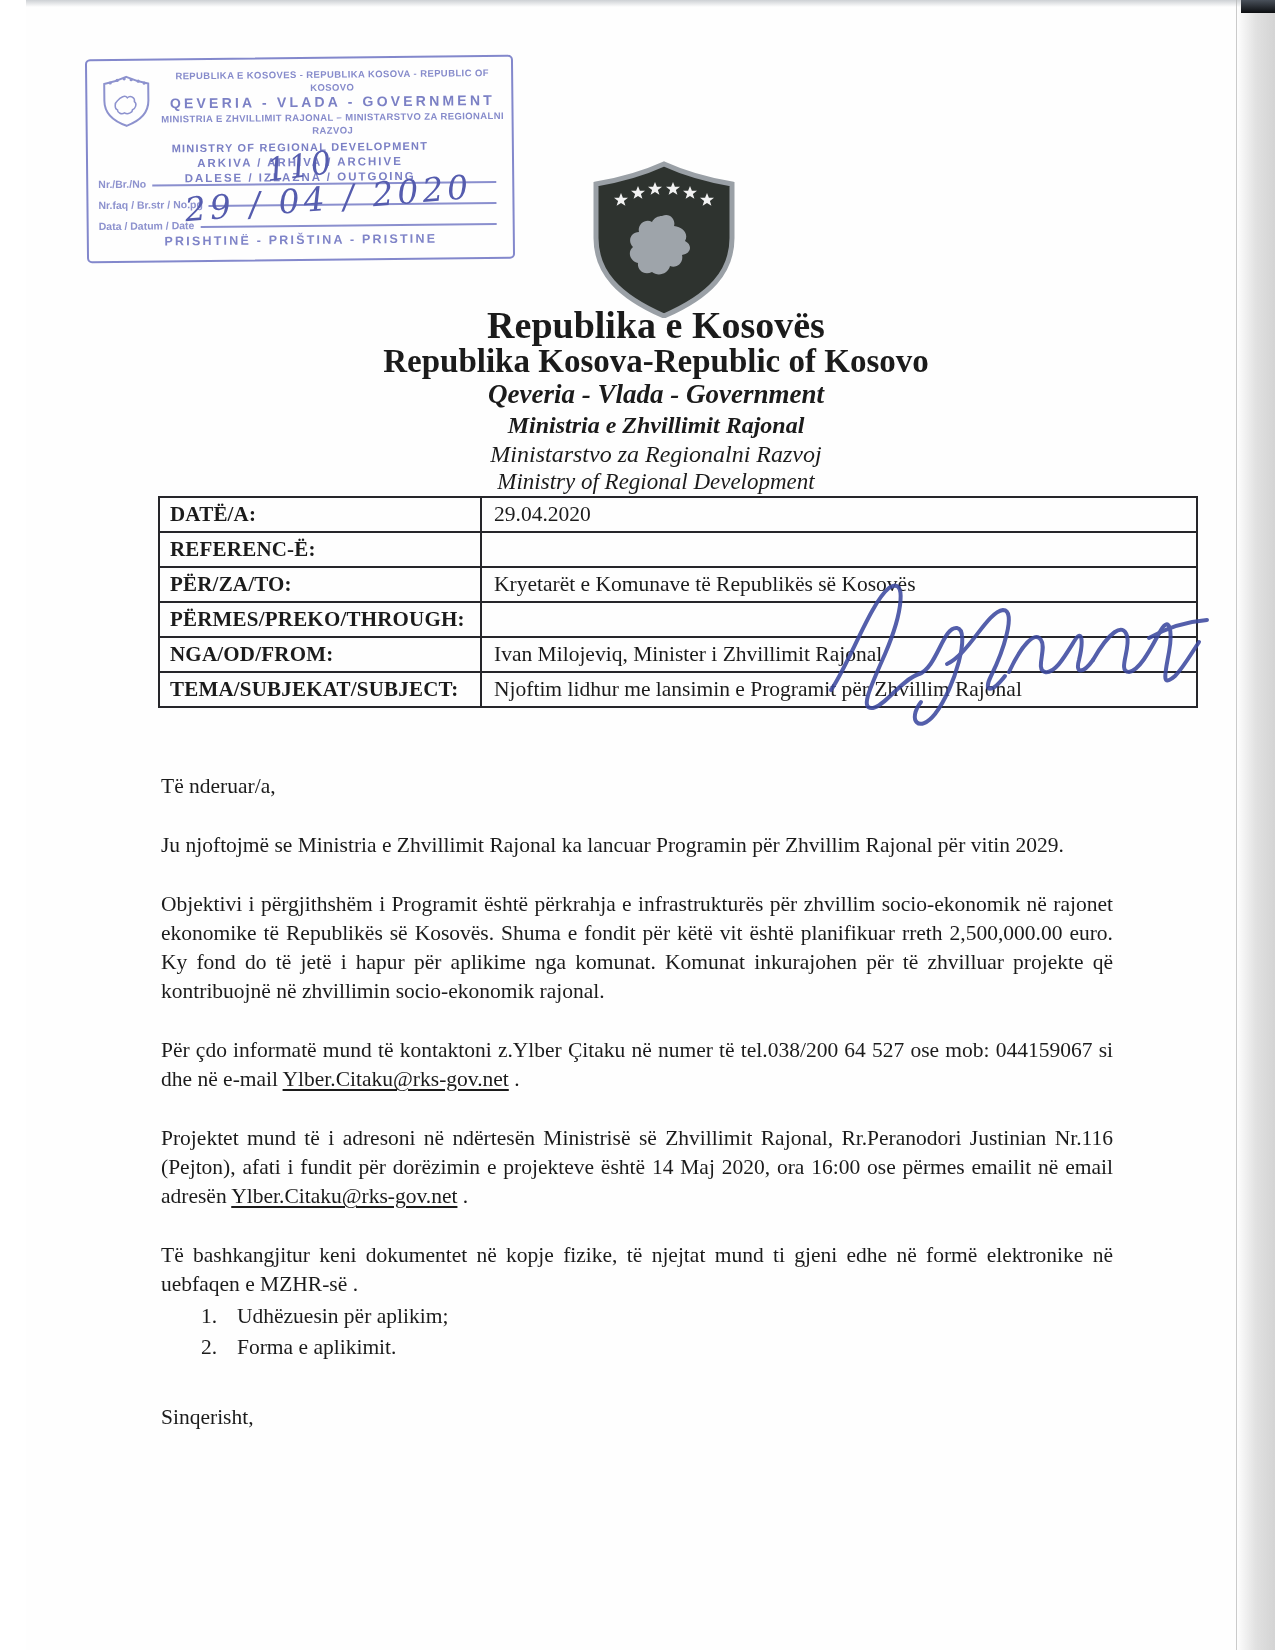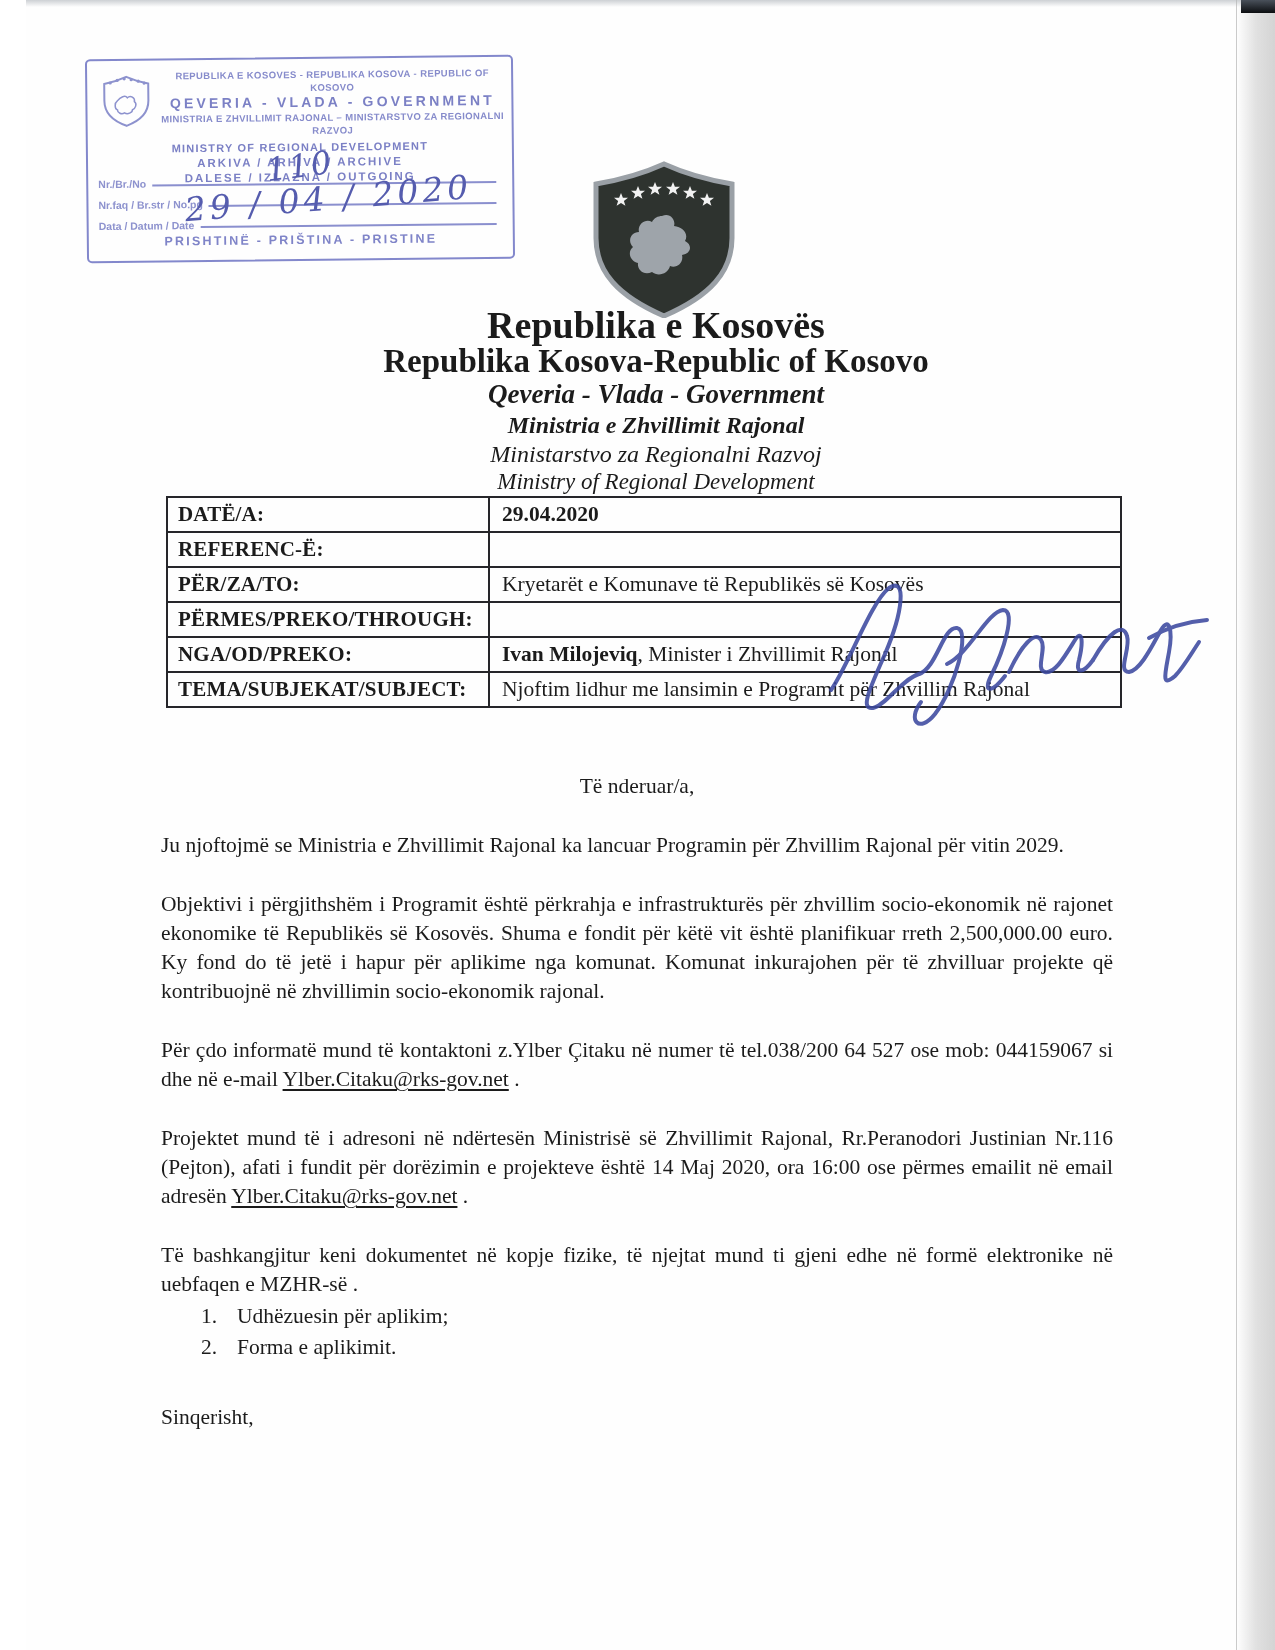--- a/index.html
+++ b/index.html
@@ -32,25 +32,25 @@
   
   .emblem{left:50%;top:160px;transform:translateX(-50%);}
   .hdr{left:140px;top:306px;width:980px;text-align:center;}
   .h1{font-size:38px;font-weight:bold;line-height:38px;}
   .h2{font-size:33px;font-weight:bold;line-height:34px;}
   .h3{font-size:27px;font-weight:bold;font-style:italic;line-height:33px;}
   .h4{font-size:24px;font-weight:600;font-style:italic;line-height:29px;}
   .h5{font-size:24px;font-style:italic;line-height:28px;}
   .h6{font-size:23px;font-style:italic;line-height:27px;}
   
-  .meta{left:140px;top:496px;width:956px;border-collapse:collapse;table-layout:fixed;}
+  .meta{left:132px;top:496px;width:1040px;border-collapse:collapse;table-layout:fixed;}
   .meta td{border:2px solid #26262a;height:33px;vertical-align:middle;}
   .meta .lab{width:306px;font-weight:bold;font-size:21px;padding:0 4px 0 10px;letter-spacing:.2px;}
   .meta .val{font-size:21.5px;padding:0 6px 0 12px;}
-  .b{font-weight:bold;}
+  .b{font-weight:normal;}
   
   .sig{left:793px;top:568px;pointer-events:none;}
   
   .letter{left:135px;top:772px;width:952px;font-size:21.5px;line-height:29px;text-align:justify;}
   .letter p{margin:0 0 30px 0;}
   .letter .nosp{margin-bottom:0;}
   a.mail{color:inherit;text-decoration:underline;text-underline-offset:3px;}
   ol.att{margin:2px 0 0 0;padding:0 0 0 40px;list-style:none;}
   ol.att li{display:flex;line-height:31px;}
   ol.att .num{width:36px;}
@@ -142,21 +142,21 @@
     </tr>
     <tr>
       <td class="lab">PËR/ZA/TO:</td>
       <td class="val"><span class="b"></span><span>Kryetarët  e Komunave të Republikës së Kosovës</span></td>
     </tr>
     <tr>
       <td class="lab">PËRMES/PREKO/THROUGH:</td>
       <td class="val"><span class="b"></span><span></span></td>
     </tr>
     <tr>
-      <td class="lab">NGA/OD/PREKO:</td>
+      <td class="lab">NGA/OD/FROM:</td>
       <td class="val"><span class="b">Ivan Milojeviq</span><span>, Minister i Zhvillimit Rajonal</span></td>
     </tr>
     <tr>
       <td class="lab">TEMA/SUBJEKAT/SUBJECT:</td>
       <td class="val"><span class="b"></span><span>Njoftim lidhur me lansimin e Programit për Zhvillim Rajonal</span></td>
     </tr>
   </tbody>
     </table>
 
   <svg class="abs sig" width="400" height="160" viewBox="0 0 400 160">
@@ -164,21 +164,21 @@
       <path d="M12 122 C30 96 52 34 70 20 C88 8 84 44 66 86 C52 118 40 142 54 140 C66 138 82 112 100 106"></path>
       <path d="M100 106 C118 100 124 58 138 60 C152 62 136 120 116 146 C100 166 88 152 102 134"></path>
       <path d="M128 96 C150 86 168 44 184 42 C198 42 184 84 172 108 C164 124 172 126 186 108"></path>
       <path d="M190 104 C202 78 216 62 222 72 C228 80 216 102 226 104 C236 106 246 88 256 72 C264 60 264 76 260 92 C256 106 264 106 274 92"></path>
       <path d="M274 92 C290 64 304 54 308 68 C312 80 298 104 310 104 C322 102 334 76 342 62 C350 48 354 62 350 84 C346 106 342 120 356 108 C364 100 372 86 380 74"></path>
       <path d="M330 70 C344 62 362 54 388 52"></path>
     </g>
   </svg>
 
   <div class="abs letter">
-    <p style="text-align:center">Të nderuar/a,</p>
+    <p style="text-align:left">Të nderuar/a,</p>
     <p>Ju njoftojmë se Ministria e Zhvillimit Rajonal ka lancuar Programin për Zhvillim Rajonal për vitin 2029.</p>
     <p>Objektivi i përgjithshëm i Programit është përkrahja e infrastrukturës për zhvillim socio-ekonomik në rajonet ekonomike të Republikës së Kosovës. Shuma e fondit për këtë vit është planifikuar rreth 2,500,000.00 euro. Ky fond do të jetë i hapur për aplikime nga komunat. Komunat inkurajohen për të zhvilluar projekte që kontribuojnë në zhvillimin socio-ekonomik rajonal.</p>
     <p><span>Për çdo  informatë mund të kontaktoni z.Ylber Çitaku në numer të tel.038/200 64 527 ose mob: 044159067 si dhe në e-mail </span><a class="mail" href="#">Ylber.Citaku@rks-gov.net</a><span> .</span></p>
     <p><span>Projektet mund të i adresoni në ndërtesën Ministrisë së Zhvillimit Rajonal, Rr.Peranodori Justinian Nr.116 (Pejton), afati i fundit për dorëzimin e projekteve është 14 Maj 2020, ora 16:00 ose përmes emailit në email adresën </span><a class="mail" href="#">Ylber.Citaku@rks-gov.net</a><span> .</span></p>
     <p class="nosp">Të bashkangjitur keni dokumentet në kopje fizike, të njejtat mund ti gjeni edhe në formë elektronike në uebfaqen e MZHR-së .</p>
     <ol class="att">
       <li>
           <span class="num">1.</span>
           <span>Udhëzuesin për aplikim;</span>
         </li>

